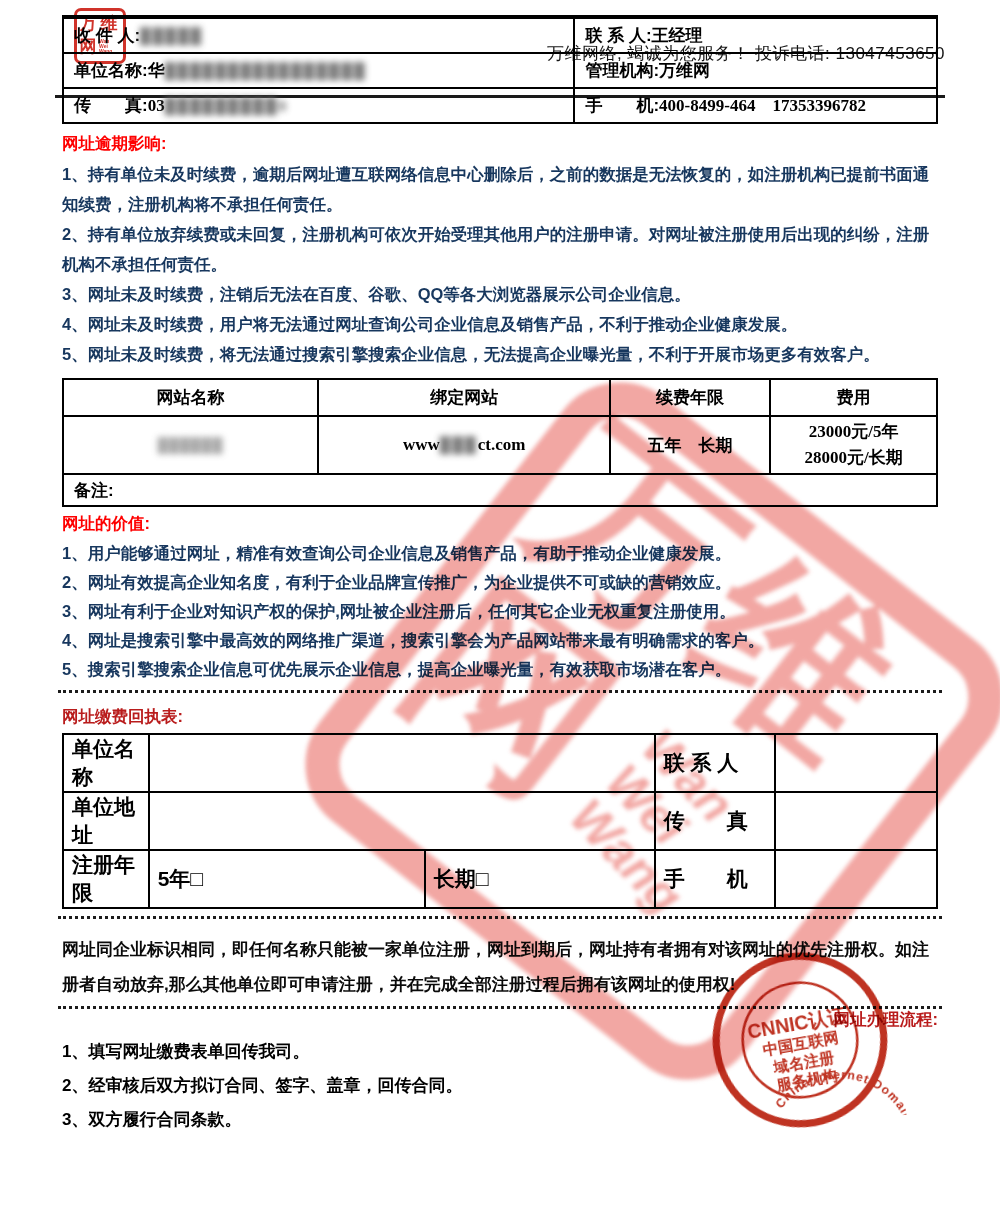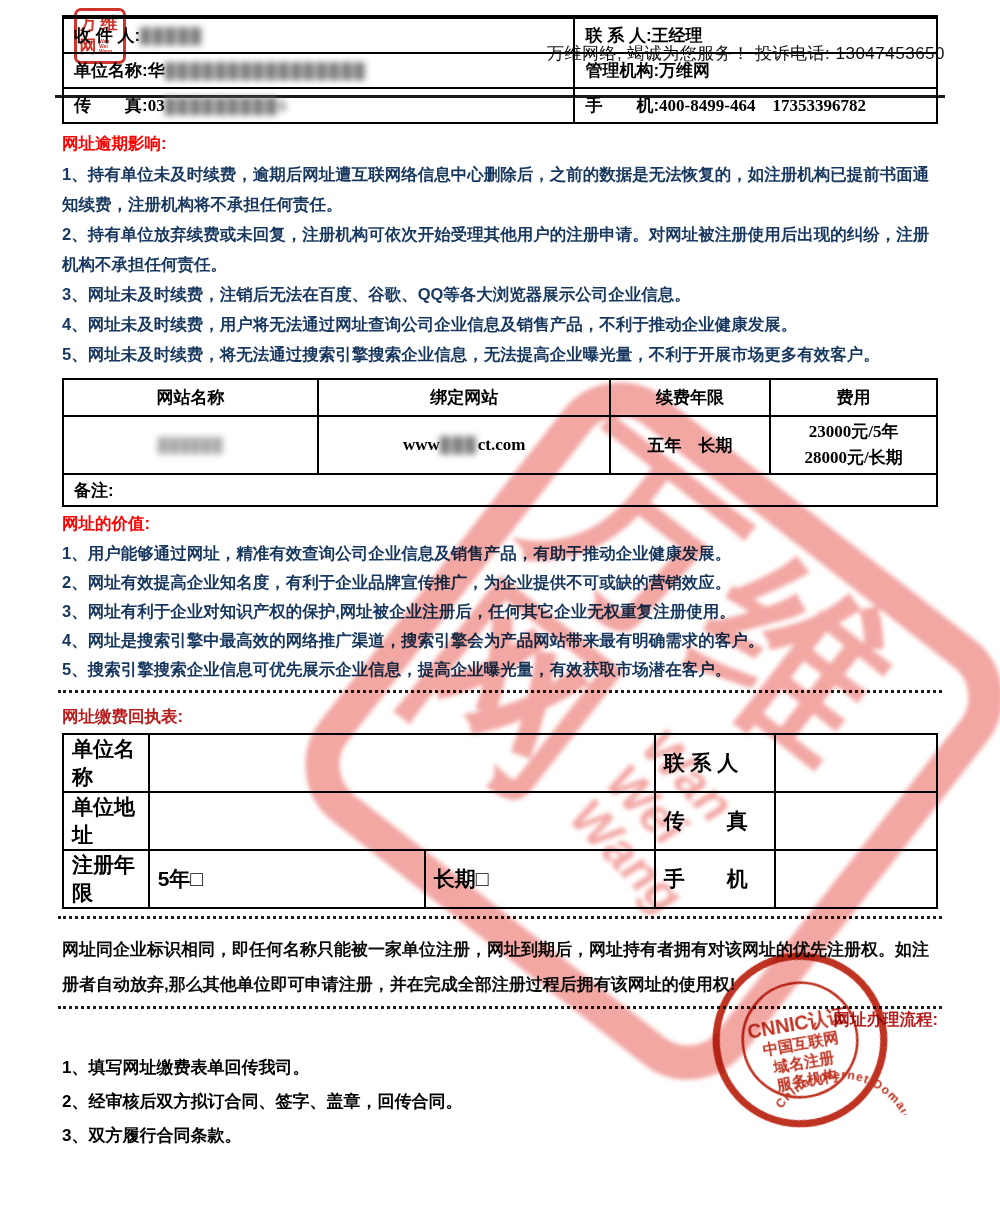--- a/index.html
+++ b/index.html
@@ -178,21 +178,21 @@
     </tbody>
       </table>
 
     <div class="dots" style="margin-top:7px;"></div>
 
     <div class="para">网址同企业标识相同，即任何名称只能被一家单位注册，网址到期后，网址持有者拥有对该网址的优先注册权。如注册者自动放弃,那么其他单位即可申请注册，并在完成全部注册过程后拥有该网址的使用权!</div>
 
     <div class="dots" style="margin-top:4px;"></div>
 
     <div class="black-head" style="text-align:right;">网址办理流程:</div>
-    <div style="font-weight:bold;font-size:17px;line-height:34px;margin-top:20px;">
+    <div style="font-weight:bold;font-size:17px;line-height:34px;margin-top:4px;">
       <div>1、填写网址缴费表单回传我司。</div>
       <div>2、经审核后双方拟订合同、签字、盖章，回传合同。</div>
       <div>3、双方履行合同条款。</div>
     </div>
   </div>
 
   <div class="watermark">
     <span class="wc wm1">万</span>
     <span class="wc wm2">维</span>
     <span class="wc wm3">网</span>

